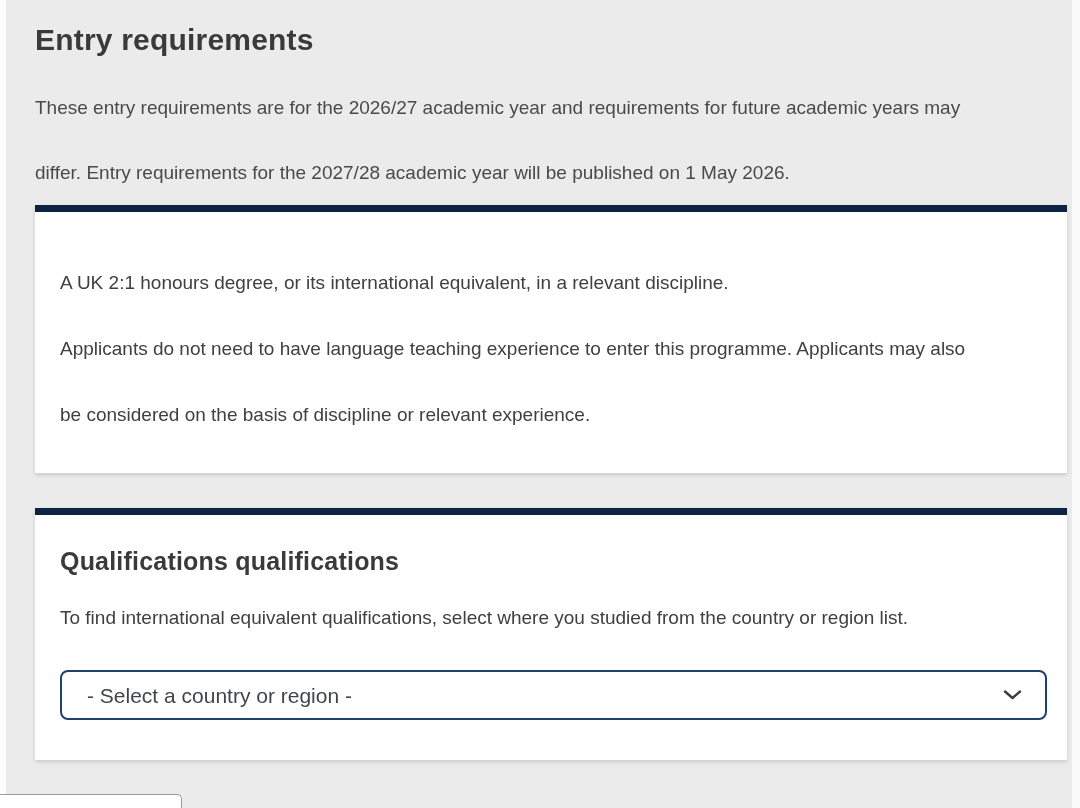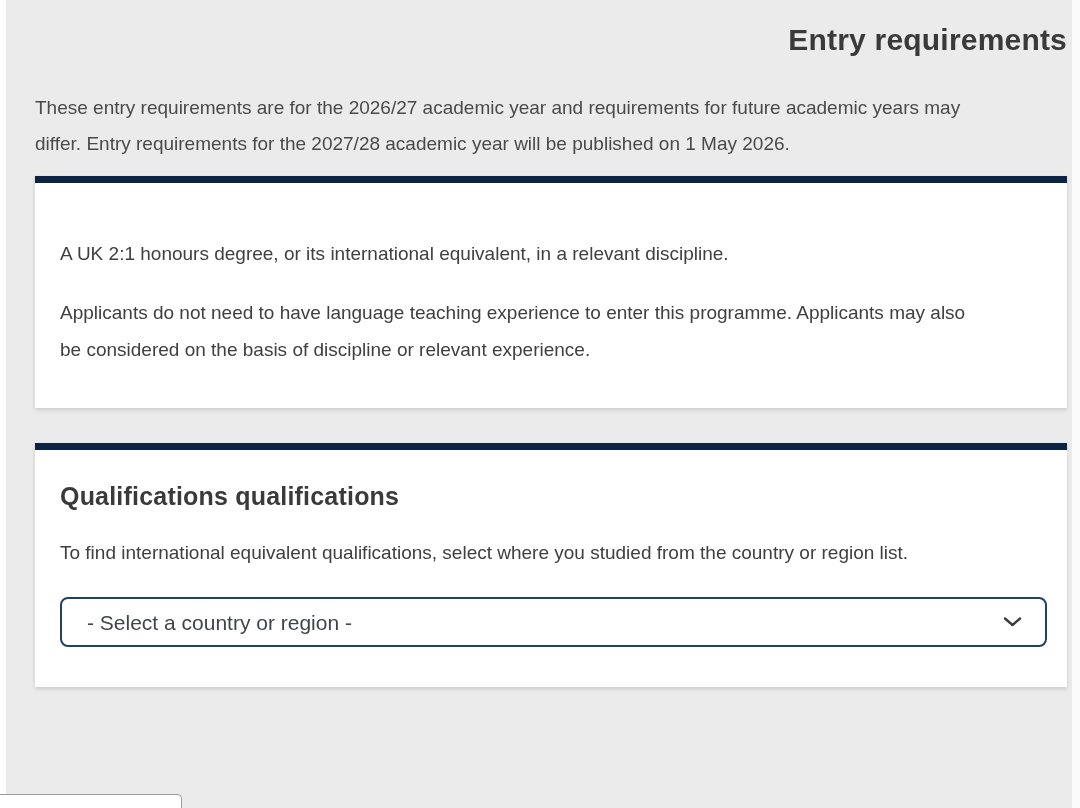--- a/index.html
+++ b/index.html
@@ -16,27 +16,26 @@
   .page-edge-right {
     position:absolute; right:0; top:0; width:8px; height:808px; background:#fbfbfb;
   }
   .content {
     position:absolute; left:35px; top:0; width:1032px;
   }
   h1.page-title {
     margin-top:22px;
     font-size:30px; line-height:36px; font-weight:700; color:#3a3a3a;
     letter-spacing:0.2px;
-    text-align:right;
   }
   .intro {
     margin-top:32px;
     font-size:19px; line-height:36px; color:#4a4a4a;
   }
-  .line { display:block; }
+  .line { display:block;margin-top:29px; }
   .card {
     background:#ffffff;
     border-top:7px solid #0c2344;
     box-shadow:0 2px 4px rgba(0,0,0,0.14);
     padding:30px 25px 40px 25px;
   }
   .card-1 { margin-top:14px; }
   .card-2 { margin-top:35px; }
   h2.card-heading {
     font-size:25px; line-height:32px; font-weight:700; color:#3a3a3a;
@@ -46,21 +45,21 @@
     margin-top:22px;
     font-size:19px; line-height:37px; color:#404040;
   }
   .field-label {
     display:block;
     margin-top:28px;
     font-size:17px; line-height:22px; font-weight:700; color:#3a3a3a;
   }
   .select-wrap {
     position:relative;
-    margin-top:26px;
+    margin-top:34px;
     width:987px;
   }
   select.country-select {
     width:100%; height:50px;
     border:2px solid #20416b;
     border-radius:8px;
     background:#ffffff;
     font-family:"Liberation Sans", sans-serif;
     font-size:21px; color:#41454b;
     padding:0 60px 0 25px;

